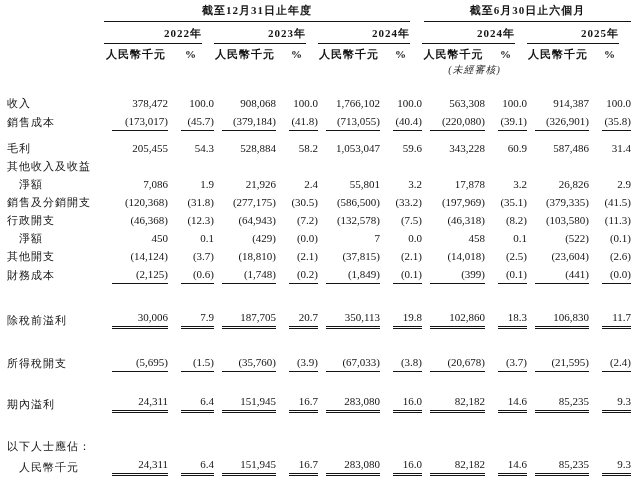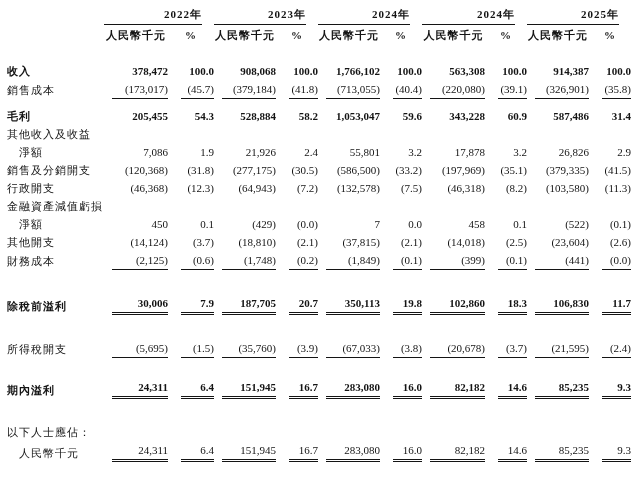--- a/index.html
+++ b/index.html
@@ -13,21 +13,21 @@
      white-space:nowrap;overflow:visible;}
   
   .lbl{text-align:left;letter-spacing:1px;}
   .ind{padding-left:12px;}
   
   .v .cl{margin-left:8px;}
   .p .cl{margin-left:13px;}
   .cl{text-align:right;}
   .u1{border-bottom:1px solid #141414;}
   .u2{border-bottom:3px double #141414;}
-  tr.b td{font-weight:bold;}
+  tr.b td{font-weight:normal;}
   
   .r-grp td{font-weight:bold;}
   .grp-t{text-align:center;letter-spacing:1px;border-bottom:1.5px solid #141414;
          padding-bottom:3px;line-height:15px;}
   .g1 .grp-t{margin-right:12px;}
   .g2 .grp-t{margin-left:2px;}
   .r-years td{padding-top:3px;font-weight:bold;}
   .yr{text-align:right;letter-spacing:1px;border-bottom:1.5px solid #141414;
       margin-right:12px;line-height:17px;padding-bottom:1px;}
   .r-units td{font-weight:bold;text-align:center;letter-spacing:1px;
@@ -48,20 +48,29 @@
       <col style="width:62px">
         <col style="width:42px">
       <col style="width:62px">
         <col style="width:42px">
       <col style="width:63px">
         <col style="width:42px">
       <col style="width:62px">
         <col style="width:42px">
     </colgroup>
     <thead>
+      <tr class="r-grp">
+        <td class="lbl"></td>
+        <td colspan="6" class="g1">
+          <div class="grp-t">截至12月31日止年度</div>
+        </td>
+        <td colspan="4" class="g2">
+          <div class="grp-t">截至6月30日止六個月</div>
+        </td>
+      </tr>
       <tr class="r-years">
         <td class="lbl"></td>
         <td colspan="2">
             <div class="yr">2022年</div>
           </td>
         <td colspan="2">
             <div class="yr">2023年</div>
           </td>
         <td colspan="2">
             <div class="yr">2024年</div>
@@ -79,20 +88,28 @@
         <td>%</td>
         <td>人民幣千元</td>
         <td>%</td>
         <td>人民幣千元</td>
         <td>%</td>
         <td>人民幣千元</td>
         <td>%</td>
         <td>人民幣千元</td>
         <td>%</td>
       </tr>
+      <tr class="r-note">
+        <td class="lbl"></td>
+        <td colspan="2"></td>
+        <td colspan="2"></td>
+        <td colspan="2"></td>
+        <td colspan="2">(未經審核)</td>
+        <td colspan="2"></td>
+      </tr>
     </thead>
     <tbody id="tbody">
         <tr class="spacer">
           <td colspan="11" style="height: 18px;"></td>
         </tr>
         <tr class="b">
           <td class="lbl">收入</td>
           <td class="v">
             <div class="cl">378,472</div>
           </td>
@@ -288,24 +305,20 @@
           </td>
           <td class="p">
             <div class="cl">(8.2)</div>
           </td>
           <td class="v">
             <div class="cl">(103,580)</div>
           </td>
           <td class="p">
             <div class="cl">(11.3)</div>
           </td>
-        </tr>
-        <tr>
-          <td class="lbl">金融資產減值虧損</td>
-          <td colspan="10"></td>
         </tr>
         <tr>
           <td class="lbl ind">淨額</td>
           <td class="v">
             <div class="cl">450</div>
           </td>
           <td class="p">
             <div class="cl">0.1</div>
           </td>
           <td class="v">

